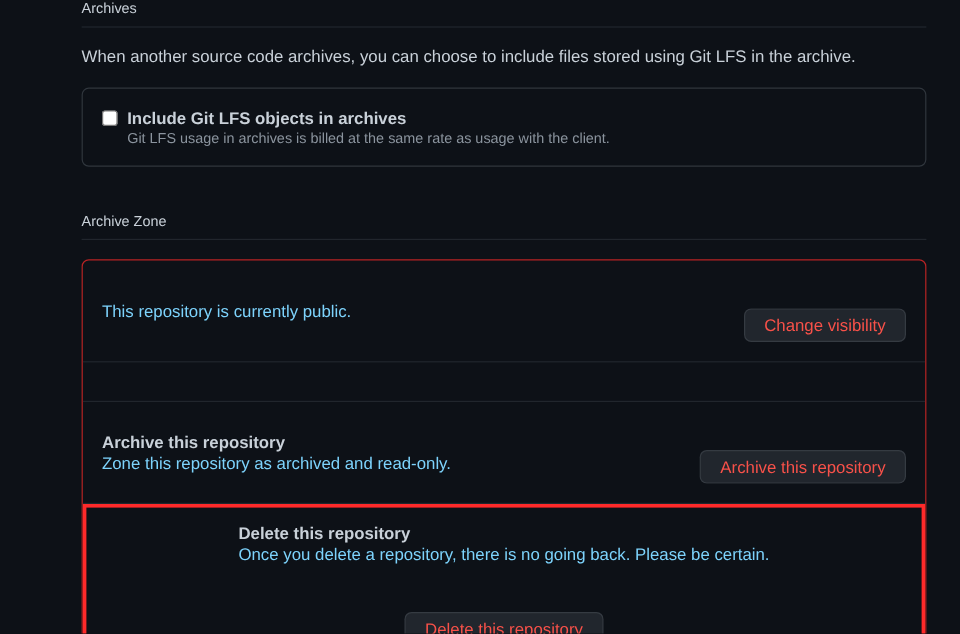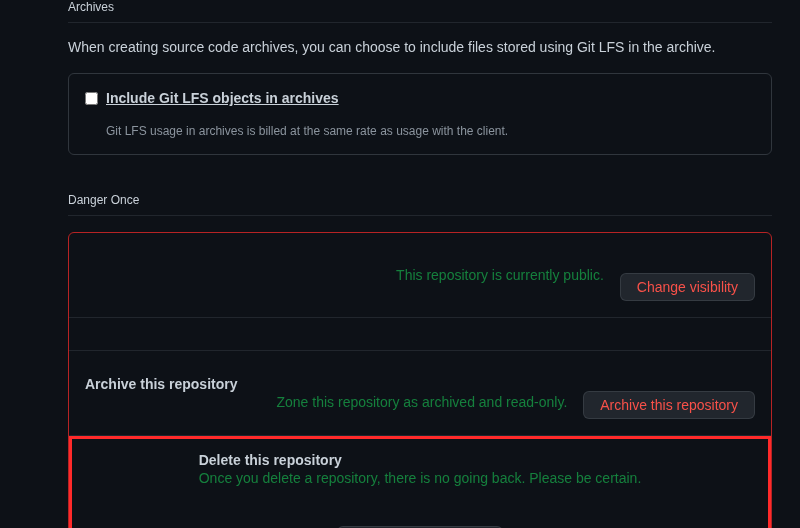--- a/index.html
+++ b/index.html
@@ -39,26 +39,25 @@
       width: 13px;
       height: 13px;
       margin-top: 2px;
       accent-color: #21262d;
       background: #0d1117;
       flex-shrink: 0;
     }
     .lfs-label {
       font-weight: 600;
       color: #c9d1d9;
-      text-decoration: underline;
     }
     .lfs-note {
       color: #8b949e;
       font-size: 12px;
-      margin-top: 18px;
+      margin-top: 2px;
       margin-left: 21px;
     }
     .danger-box {
       border: 1px solid #b62324;
       border-radius: 6px;
       overflow: hidden;
     }
     .danger-item {
       display: flex;
       justify-content: space-between;
@@ -70,22 +69,21 @@
     .danger-item:last-child { border-bottom: none; }
     .danger-text {
       flex: 1;
     }
     .danger-title {
       font-weight: 600;
       color: #c9d1d9;
       margin-bottom: 2px;
     }
     .danger-desc {
-      color: #15803d;
-      text-align: right;
+      color: #7dd3fc;
     }
     .danger-btn {
       background: #21262d;
       border: 1px solid rgba(240,246,252,0.1);
       color: #f85149;
       font-weight: 500;
       font-size: 14px;
       padding: 5px 16px;
       border-radius: 6px;
       cursor: pointer;
@@ -97,31 +95,31 @@
       outline: 3px solid #ff2a2a;
       outline-offset: -3px;
       flex-direction: column;
     }
   </style>
 </head>
 <body>
 
 <h2 class="section-header">Archives</h2>
 
-<p class="archives-desc">When creating source code archives, you can choose to include files stored using Git LFS in the archive.</p>
+<p class="archives-desc">When another source code archives, you can choose to include files stored using Git LFS in the archive.</p>
 
 <div class="lfs-box">
   <div class="lfs-row">
     <input type="checkbox" class="lfs-check" style="">
     <label class="lfs-label">Include Git LFS objects in archives</label>
   </div>
   <div class="lfs-note">Git LFS usage in archives is billed at the same rate as usage with the client.</div>
 </div>
 
-<h2 class="section-header">Danger Once</h2>
+<h2 class="section-header">Archive Zone</h2>
 
 <div class="danger-box">
 
   <div class="danger-item">
     <div class="danger-text">
       <div class="danger-desc">This repository is currently public.</div>
     </div>
     <button class="danger-btn">Change visibility</button>
   </div>
 

